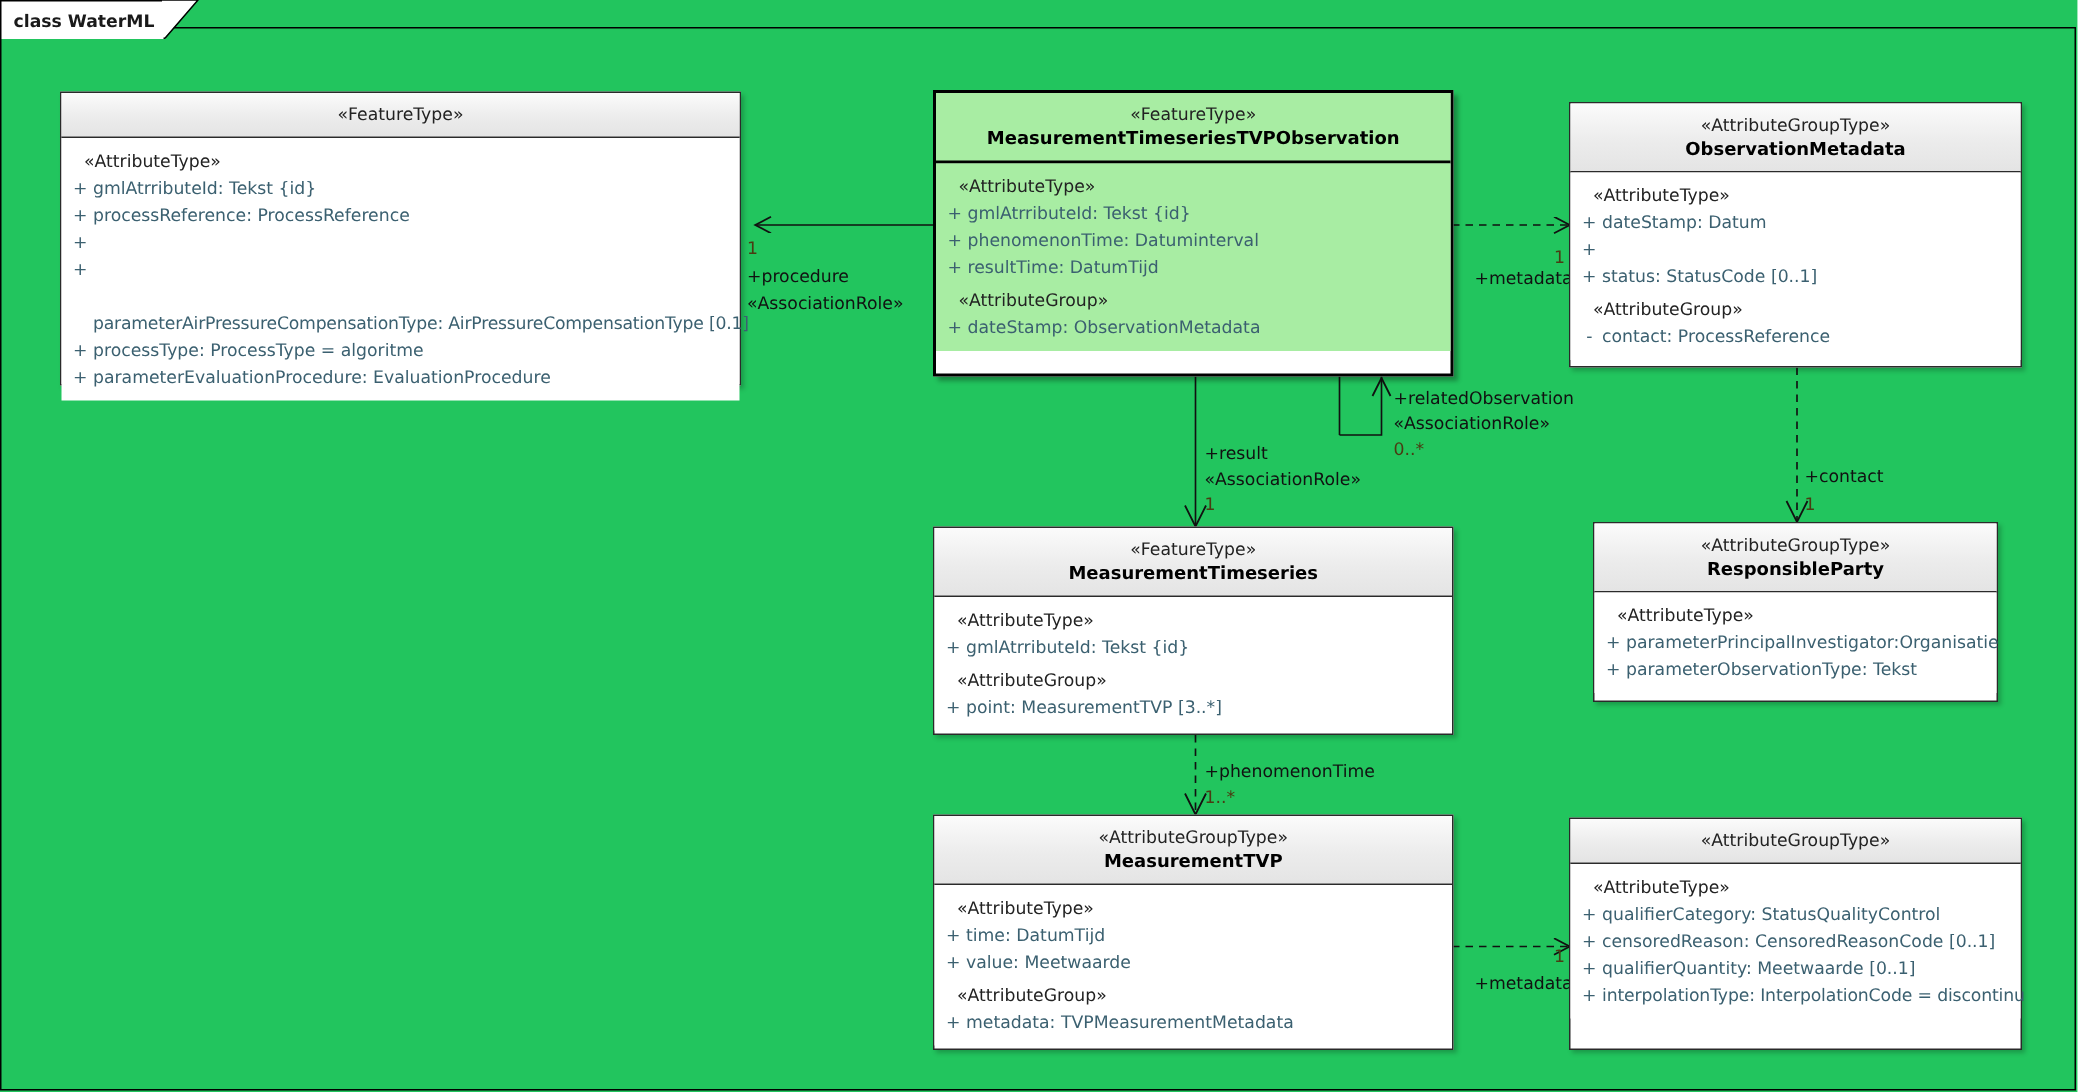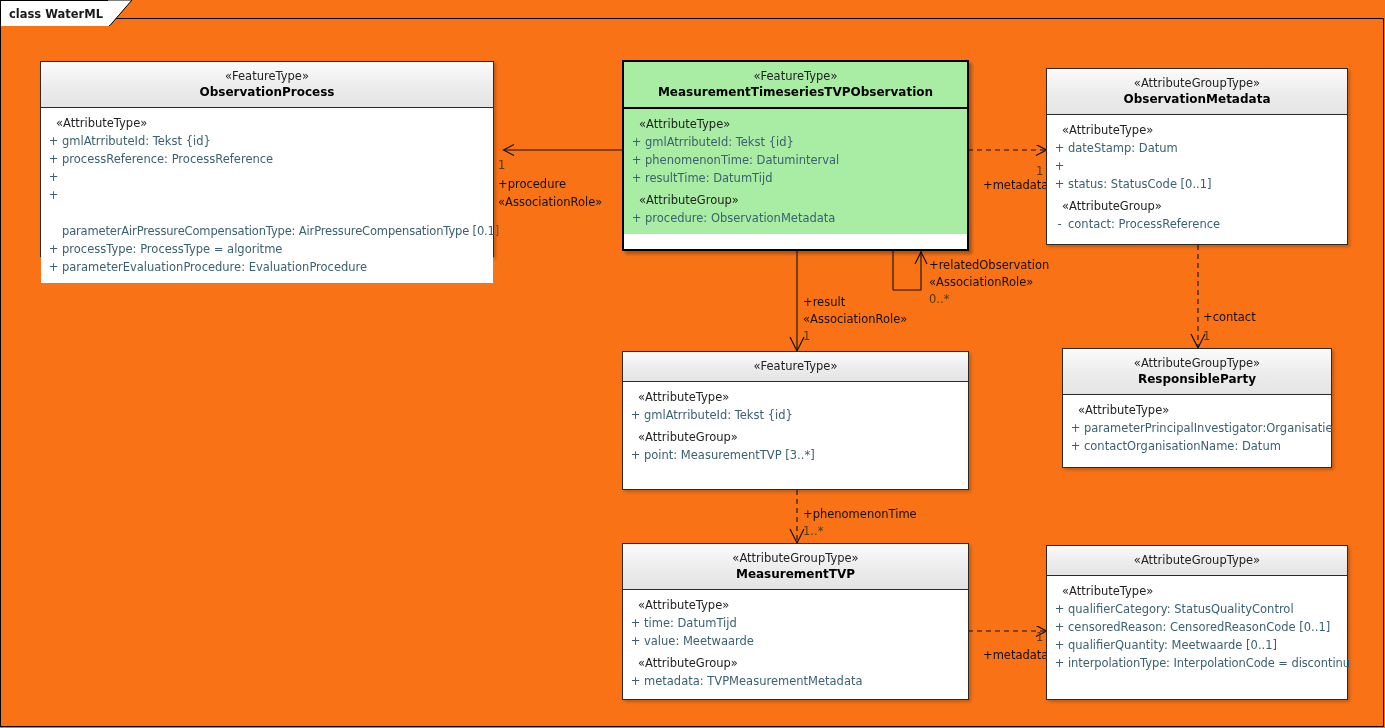--- a/index.html
+++ b/index.html
@@ -1,17 +1,17 @@
 <!DOCTYPE html>
 <html><head>
 <meta charset="utf-8">
 <style>
   html,body{margin:0;padding:0;background:#ffffff;}
   body{font-family:"DejaVu Sans","Liberation Sans",sans-serif;}
-  #canvas{position:relative;width:1385px;height:728px;overflow:hidden;background:#f97316;}
+  #canvas{position:relative;width:1385px;height:728px;overflow:hidden;background:#22c55e;}
 
   
   #frame{position:absolute;left:0;top:18px;width:1384px;height:709px;border:1px solid #000;box-sizing:border-box;}
   #tab{position:absolute;left:0;top:0;height:26px;width:110px;border:1px solid #000;border-bottom:none;
        box-sizing:border-box;background:#fff;display:flex;align-items:center;padding-left:8px;}
   #tab-label{font-size:11.5px;font-weight:bold;color:#1a1a1a;white-space:nowrap;}
   #tab-corner{position:absolute;left:108px;top:0;width:26px;height:27px;overflow:hidden;}
   #tab-corner svg{display:block;}
 
   
@@ -117,21 +117,20 @@
 
   <div class="lbl" style="left:803px;top:507px;">+phenomenonTime</div>
   <div class="mult" style="left:803px;top:524px;">1..*</div>
 
   <div class="mult" style="left:1036px;top:630px;">1</div>
   <div class="lbl" style="left:983px;top:648px;">+metadata</div>
 
   <div class="uml" style="left:40px;top:61px;width:454px;height:196px;">
     <div class="uml-head">
       <div class="stereo">«FeatureType»</div>
-      <div class="cname">ObservationProcess</div>
     </div>
     <div class="uml-body">
       <div class="grp">«AttributeType»</div>
       <div class="attr">
         <span class="vis">+</span>
         <span class="atxt">gmlAtrributeId: Tekst {id}</span>
       </div>
       <div class="attr">
         <span class="vis">+</span>
         <span class="atxt">processReference: ProcessReference</span>
@@ -169,21 +168,21 @@
         <span class="vis">+</span>
         <span class="atxt">phenomenonTime: Datuminterval</span>
       </div>
       <div class="attr">
         <span class="vis">+</span>
         <span class="atxt">resultTime: DatumTijd</span>
       </div>
       <div class="grp" style="margin-top:5px;">«AttributeGroup»</div>
       <div class="attr">
         <span class="vis">+</span>
-        <span class="atxt">procedure: ObservationMetadata</span>
+        <span class="atxt">dateStamp: ObservationMetadata</span>
       </div>
     </div>
   </div>
 
   <div class="uml" style="left:1046px;top:68px;width:302px;height:177px;">
     <div class="uml-head">
       <div class="stereo">«AttributeGroupType»</div>
       <div class="cname">ObservationMetadata</div>
     </div>
     <div class="uml-body">
@@ -203,20 +202,21 @@
       <div class="attr">
         <span class="vis">-</span>
         <span class="atxt">contact: ProcessReference</span>
       </div>
     </div>
   </div>
 
   <div class="uml" style="left:622px;top:351px;width:347px;height:139px;">
     <div class="uml-head">
       <div class="stereo">«FeatureType»</div>
+      <div class="cname">MeasurementTimeseries</div>
     </div>
     <div class="uml-body">
       <div class="grp">«AttributeType»</div>
       <div class="attr">
         <span class="vis">+</span>
         <span class="atxt">gmlAtrributeId: Tekst {id}</span>
       </div>
       <div class="grp" style="margin-top:5px;">«AttributeGroup»</div>
       <div class="attr">
         <span class="vis">+</span>
@@ -231,21 +231,21 @@
       <div class="cname">ResponsibleParty</div>
     </div>
     <div class="uml-body">
       <div class="grp">«AttributeType»</div>
       <div class="attr">
         <span class="vis">+</span>
         <span class="atxt">parameterPrincipalInvestigator:Organisatie</span>
       </div>
       <div class="attr">
         <span class="vis">+</span>
-        <span class="atxt">contactOrganisationName: Datum</span>
+        <span class="atxt">parameterObservationType: Tekst</span>
       </div>
     </div>
   </div>
 
   <div class="uml" style="left:622px;top:543px;width:347px;height:157px;">
     <div class="uml-head">
       <div class="stereo">«AttributeGroupType»</div>
       <div class="cname">MeasurementTVP</div>
     </div>
     <div class="uml-body">

